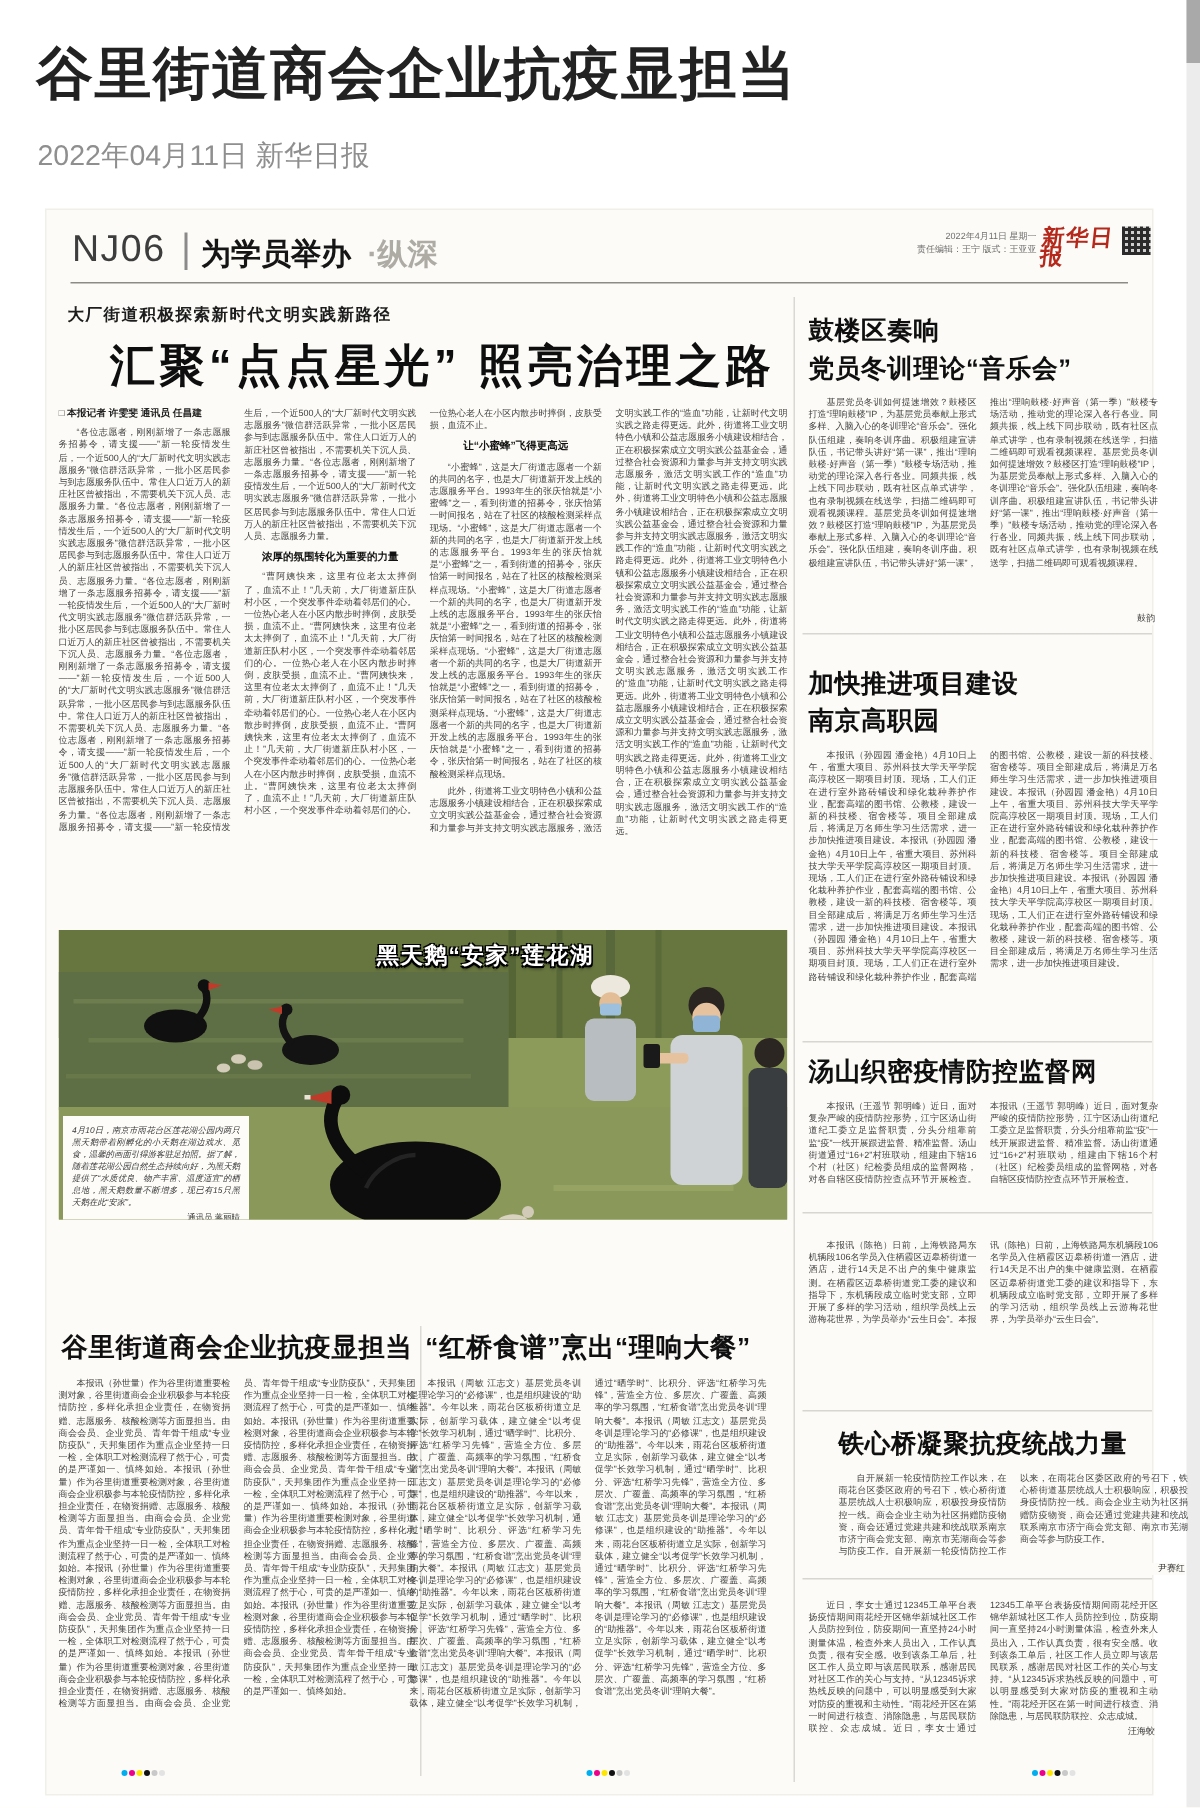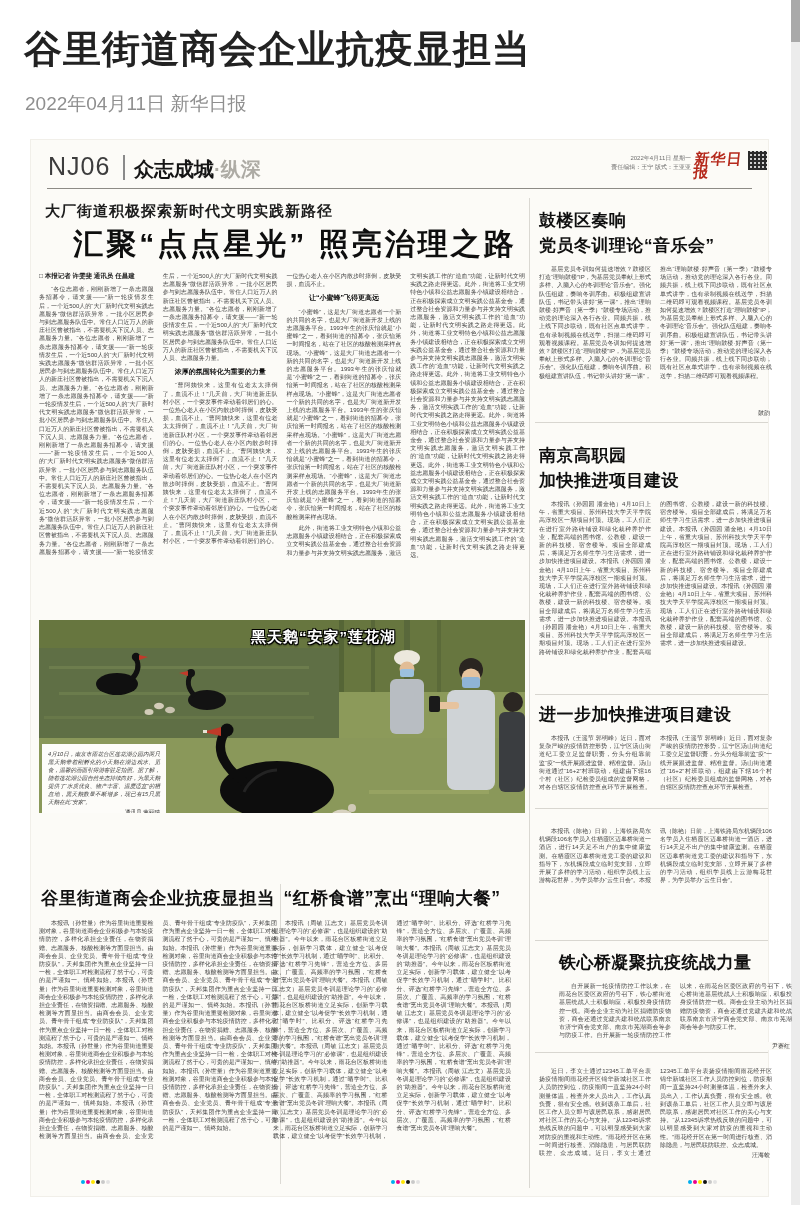--- a/index.html
+++ b/index.html
@@ -15,34 +15,34 @@
   .sb-track { position:absolute; right:0; top:0; width:9px; height:1205px; background:#ececec; }
   .sb-thumb { position:absolute; right:0; top:0; width:9px; height:42px; background:#a9a9a9; }
 
   
   .paper { position:absolute; left:31px; top:140px; width:737px; height:1056px;
     background:#fcfbf7; box-shadow:0 0 0 1px #f1efe9; color:#3b3b3b; }
 
   .m-pageno { position:absolute; left:17px; top:12px; font-size:25px; color:#3d3d3d; letter-spacing:1px; }
   .m-sep { position:absolute; left:92px; top:15px; width:2px; height:25px; background:#8a8a8a; }
   .m-section { position:absolute; left:103px; top:16px; font-size:20px; font-weight:800; color:#151515; }
-  .m-section .sub { color:#adaba4; font-weight:700; margin-left:0; }
+  .m-section .sub { color:#adaba4; font-weight:700; margin-left:11px; }
   .m-info { position:absolute; left:560px; top:14px; width:100px; text-align:right;
     font-size:6px; line-height:9px; color:#6f6f6f; }
   .m-brand { position:absolute; left:663px; top:12px; width:52px; font-size:15px; line-height:13px;
     font-weight:800; color:#b5291c; transform:skewX(-6deg); letter-spacing:1px; }
   .m-qr { position:absolute; left:717px; top:11px; width:19px; height:19px; background:
     repeating-linear-gradient(0deg,#2b2b2b 0 2px,transparent 2px 4px),
     repeating-linear-gradient(90deg,#2b2b2b 0 2px,#cfcfcf 2px 4px); }
   .m-rule { position:absolute; left:16px; top:48px; width:705px; height:1px; background:#8d8b86; }
 
   .v-div { position:absolute; left:498px; top:58px; width:1px; height:990px; background:#dad8d2; }
 
   
-  .lead-kicker { position:absolute; left:14px; top:62px; font-size:15px; font-weight:800; color:#1d1d1d; letter-spacing:1px; }
+  .lead-kicker { position:absolute; left:14px; top:62px; font-size:11px; font-weight:800; color:#1d1d1d; letter-spacing:1px; }
   .lead-headline { position:absolute; left:21px; top:84px; width:486px; text-align:center;
     font-size:30px; font-weight:900; color:#0e0e0e; letter-spacing:3px; }
   .lead-body { position:absolute; left:8px; top:132px; width:486px; height:346px; overflow:hidden;
     column-count:4; column-gap:9px; font-size:6px; line-height:8.2px; text-align:justify; color:#434343; }
   .lead-body .byline { font-weight:700; font-size:6.5px; margin-bottom:5px; color:#222; }
   .lead-body p { text-indent:2em; margin-bottom:3px; }
   .lead-body h4 { font-size:7px; text-align:center; margin:6px 0 5px; color:#111; }
 
   
   .photo { position:absolute; left:8px; top:480px; width:486px; height:193px; overflow:hidden; }
@@ -82,21 +82,21 @@
   <div class="app-title">谷里街道商会企业抗疫显担当</div>
   <div class="app-meta">2022年04月11日 新华日报</div>
   <div class="sb-track">
     <div class="sb-thumb"></div>
   </div>
 
   <div class="paper">
 
     <div class="m-pageno">NJ06</div>
     <div class="m-sep"></div>
-    <div class="m-section"><span>众志成城</span><span class="sub">·纵深</span></div>
+    <div class="m-section"><span>为学员举办</span><span class="sub">·纵深</span></div>
     <div class="m-info">
       <div>2022年4月11日 星期一</div>
       <div>责任编辑：王宁 版式：王亚亚</div>
     </div>
     <div class="m-brand">新华日报</div>
     <div class="m-qr"></div>
     <div class="m-rule"></div>
 
     <div class="v-div"></div>
 
@@ -192,31 +192,31 @@
         </div>
         <div class="rb" style="height:152px;">
           <span>基层党员冬训如何提速增效？鼓楼区打造“理响鼓楼”IP，为基层党员奉献上形式多样、入脑入心的冬训理论“音乐会”。强化队伍组建，奏响冬训序曲。积极组建宣讲队伍，书记带头讲好“第一课”，推出“理响鼓楼·好声音（第一季）”鼓楼专场活动，推动党的理论深入各行各业。同频共振，线上线下同步联动，既有社区点单式讲学，也有录制视频在线送学，扫描二维码即可观看视频课程。基层党员冬训如何提速增效？鼓楼区打造“理响鼓楼”IP，为基层党员奉献上形式多样、入脑入心的冬训理论“音乐会”。强化队伍组建，奏响冬训序曲。积极组建宣讲队伍，书记带头讲好“第一课”，推出“理响鼓楼·好声音（第一季）”鼓楼专场活动，推动党的理论深入各行各业。同频共振，线上线下同步联动，既有社区点单式讲学，也有录制视频在线送学，扫描二维码即可观看视频课程。基层党员冬训如何提速增效？鼓楼区打造“理响鼓楼”IP，为基层党员奉献上形式多样、入脑入心的冬训理论“音乐会”。强化队伍组建，奏响冬训序曲。积极组建宣讲队伍，书记带头讲好“第一课”，推出“理响鼓楼·好声音（第一季）”鼓楼专场活动，推动党的理论深入各行各业。同频共振，线上线下同步联动，既有社区点单式讲学，也有录制视频在线送学，扫描二维码即可观看视频课程。</span>
           <span class="sig">鼓韵</span>
         </div>
       </div>
       <div class="r-sep" style="top:222px;"></div>
 
       <div class="ra" style="top:243px;">
         <div class="rt">
+          <div>加快推进项目建设</div>
           <div>南京高职园</div>
-          <div>加快推进项目建设</div>
         </div>
         <div class="rb" style="height:178px;">
           <span>本报讯（孙园园 潘金艳）4月10日上午，省重大项目、苏州科技大学天平学院高淳校区一期项目封顶。现场，工人们正在进行室外路砖铺设和绿化栽种养护作业，配套高端的图书馆、公教楼，建设一新的科技楼、宿舍楼等。项目全部建成后，将满足万名师生学习生活需求，进一步加快推进项目建设。本报讯（孙园园 潘金艳）4月10日上午，省重大项目、苏州科技大学天平学院高淳校区一期项目封顶。现场，工人们正在进行室外路砖铺设和绿化栽种养护作业，配套高端的图书馆、公教楼，建设一新的科技楼、宿舍楼等。项目全部建成后，将满足万名师生学习生活需求，进一步加快推进项目建设。本报讯（孙园园 潘金艳）4月10日上午，省重大项目、苏州科技大学天平学院高淳校区一期项目封顶。现场，工人们正在进行室外路砖铺设和绿化栽种养护作业，配套高端的图书馆、公教楼，建设一新的科技楼、宿舍楼等。项目全部建成后，将满足万名师生学习生活需求，进一步加快推进项目建设。本报讯（孙园园 潘金艳）4月10日上午，省重大项目、苏州科技大学天平学院高淳校区一期项目封顶。现场，工人们正在进行室外路砖铺设和绿化栽种养护作业，配套高端的图书馆、公教楼，建设一新的科技楼、宿舍楼等。项目全部建成后，将满足万名师生学习生活需求，进一步加快推进项目建设。本报讯（孙园园 潘金艳）4月10日上午，省重大项目、苏州科技大学天平学院高淳校区一期项目封顶。现场，工人们正在进行室外路砖铺设和绿化栽种养护作业，配套高端的图书馆、公教楼，建设一新的科技楼、宿舍楼等。项目全部建成后，将满足万名师生学习生活需求，进一步加快推进项目建设。</span>
         </div>
       </div>
       <div class="r-sep" style="top:494px;"></div>
 
       <div class="ra" style="top:502px;">
-        <div class="rt">进一步加快推进项目建设</div>
+        <div class="rt">汤山织密疫情防控监督网</div>
         <div class="rb" style="height:66px;">
           <span>本报讯（王遥节 郭明峰）近日，面对复杂严峻的疫情防控形势，江宁区汤山街道纪工委立足监督职责，分头分组靠前监“疫”一线开展跟进监督、精准监督。汤山街道通过“16+2”村班联动，组建由下辖16个村（社区）纪检委员组成的监督网格，对各自辖区疫情防控查点环节开展检查。本报讯（王遥节 郭明峰）近日，面对复杂严峻的疫情防控形势，江宁区汤山街道纪工委立足监督职责，分头分组靠前监“疫”一线开展跟进监督、精准监督。汤山街道通过“16+2”村班联动，组建由下辖16个村（社区）纪检委员组成的监督网格，对各自辖区疫情防控查点环节开展检查。</span>
         </div>
       </div>
       <div class="r-sep" style="top:608px;"></div>
 
       <div class="ra" style="top:620px;">
         <div class="rb" style="height:74px;">
           <span>本报讯（陈艳）日前，上海铁路局东机辆段106名学员入住栖霞区迈皋桥街道一酒店，进行14天足不出户的集中健康监测。在栖霞区迈皋桥街道党工委的建议和指导下，东机辆段成立临时党支部，立即开展了多样的学习活动，组织学员线上云游梅花世界，为学员举办“云生日会”。本报讯（陈艳）日前，上海铁路局东机辆段106名学员入住栖霞区迈皋桥街道一酒店，进行14天足不出户的集中健康监测。在栖霞区迈皋桥街道党工委的建议和指导下，东机辆段成立临时党支部，立即开展了多样的学习活动，组织学员线上云游梅花世界，为学员举办“云生日会”。</span>
         </div>

